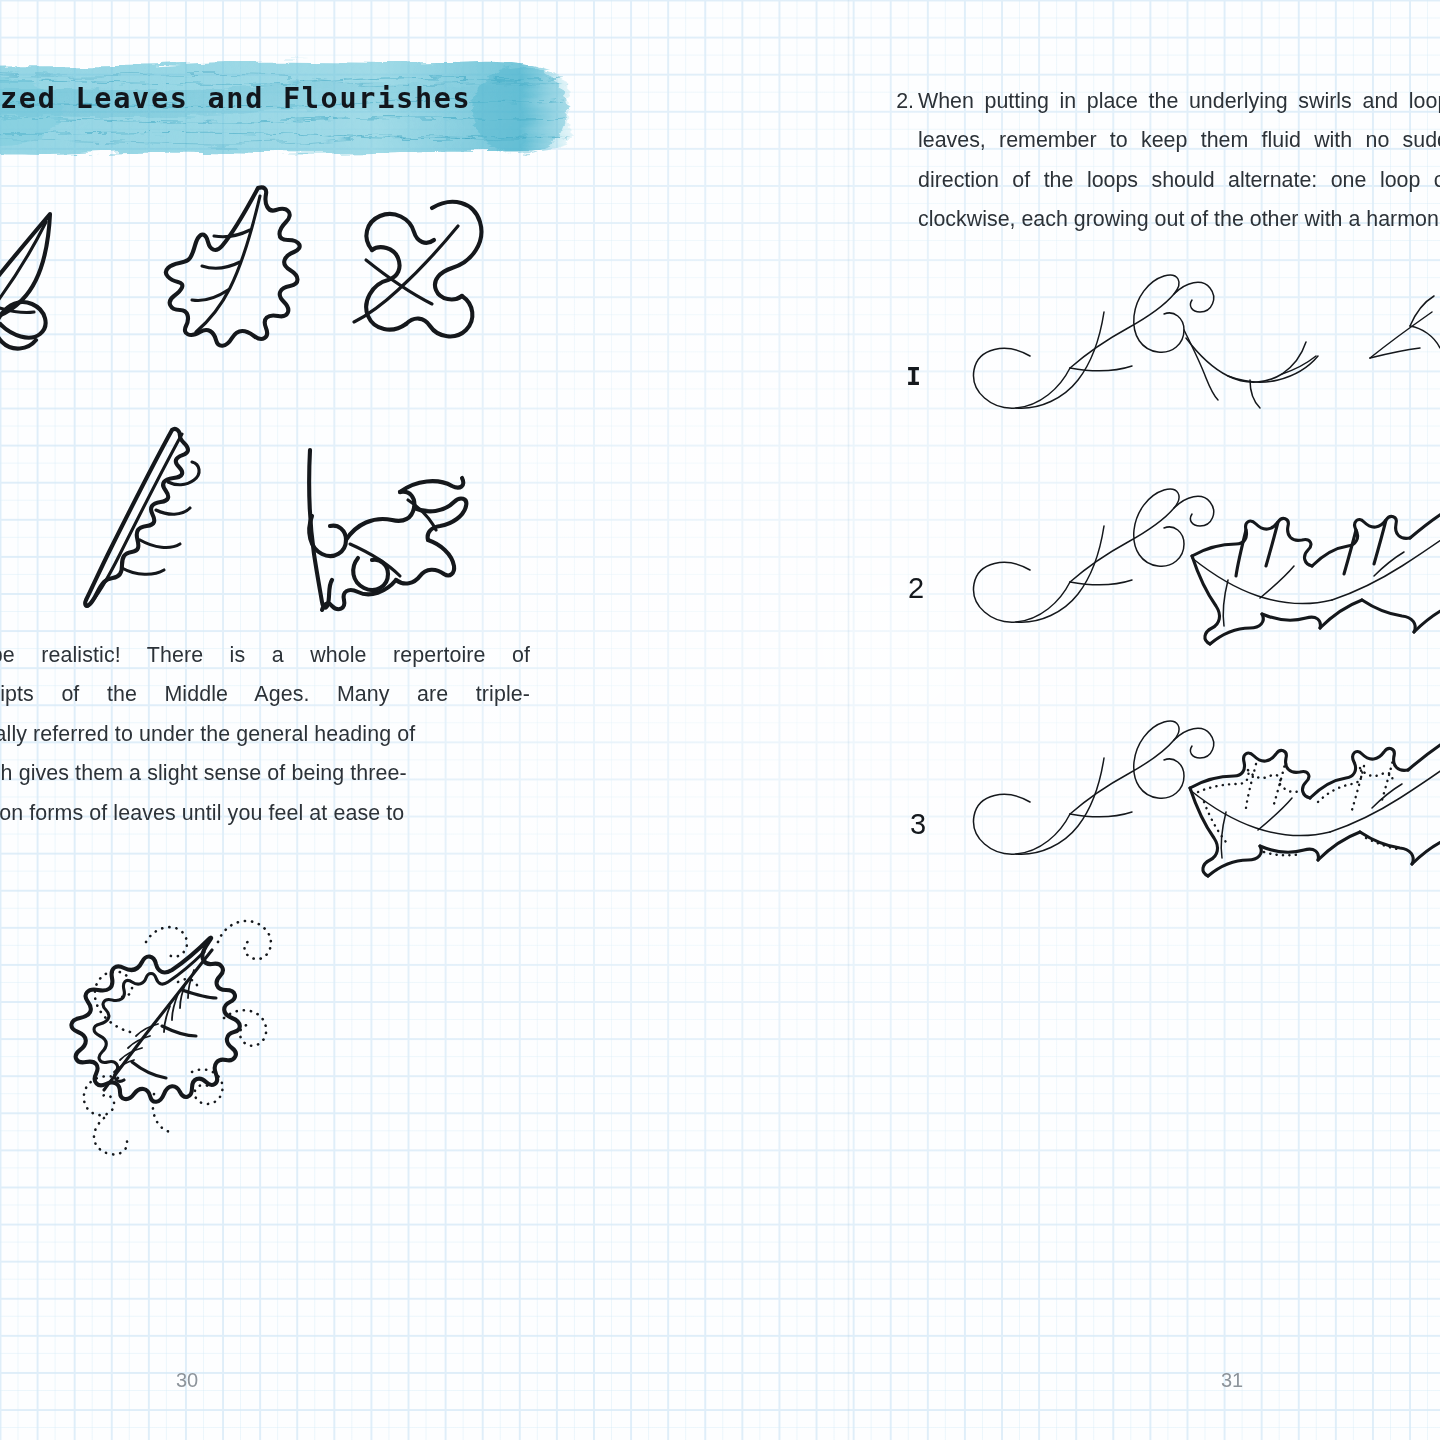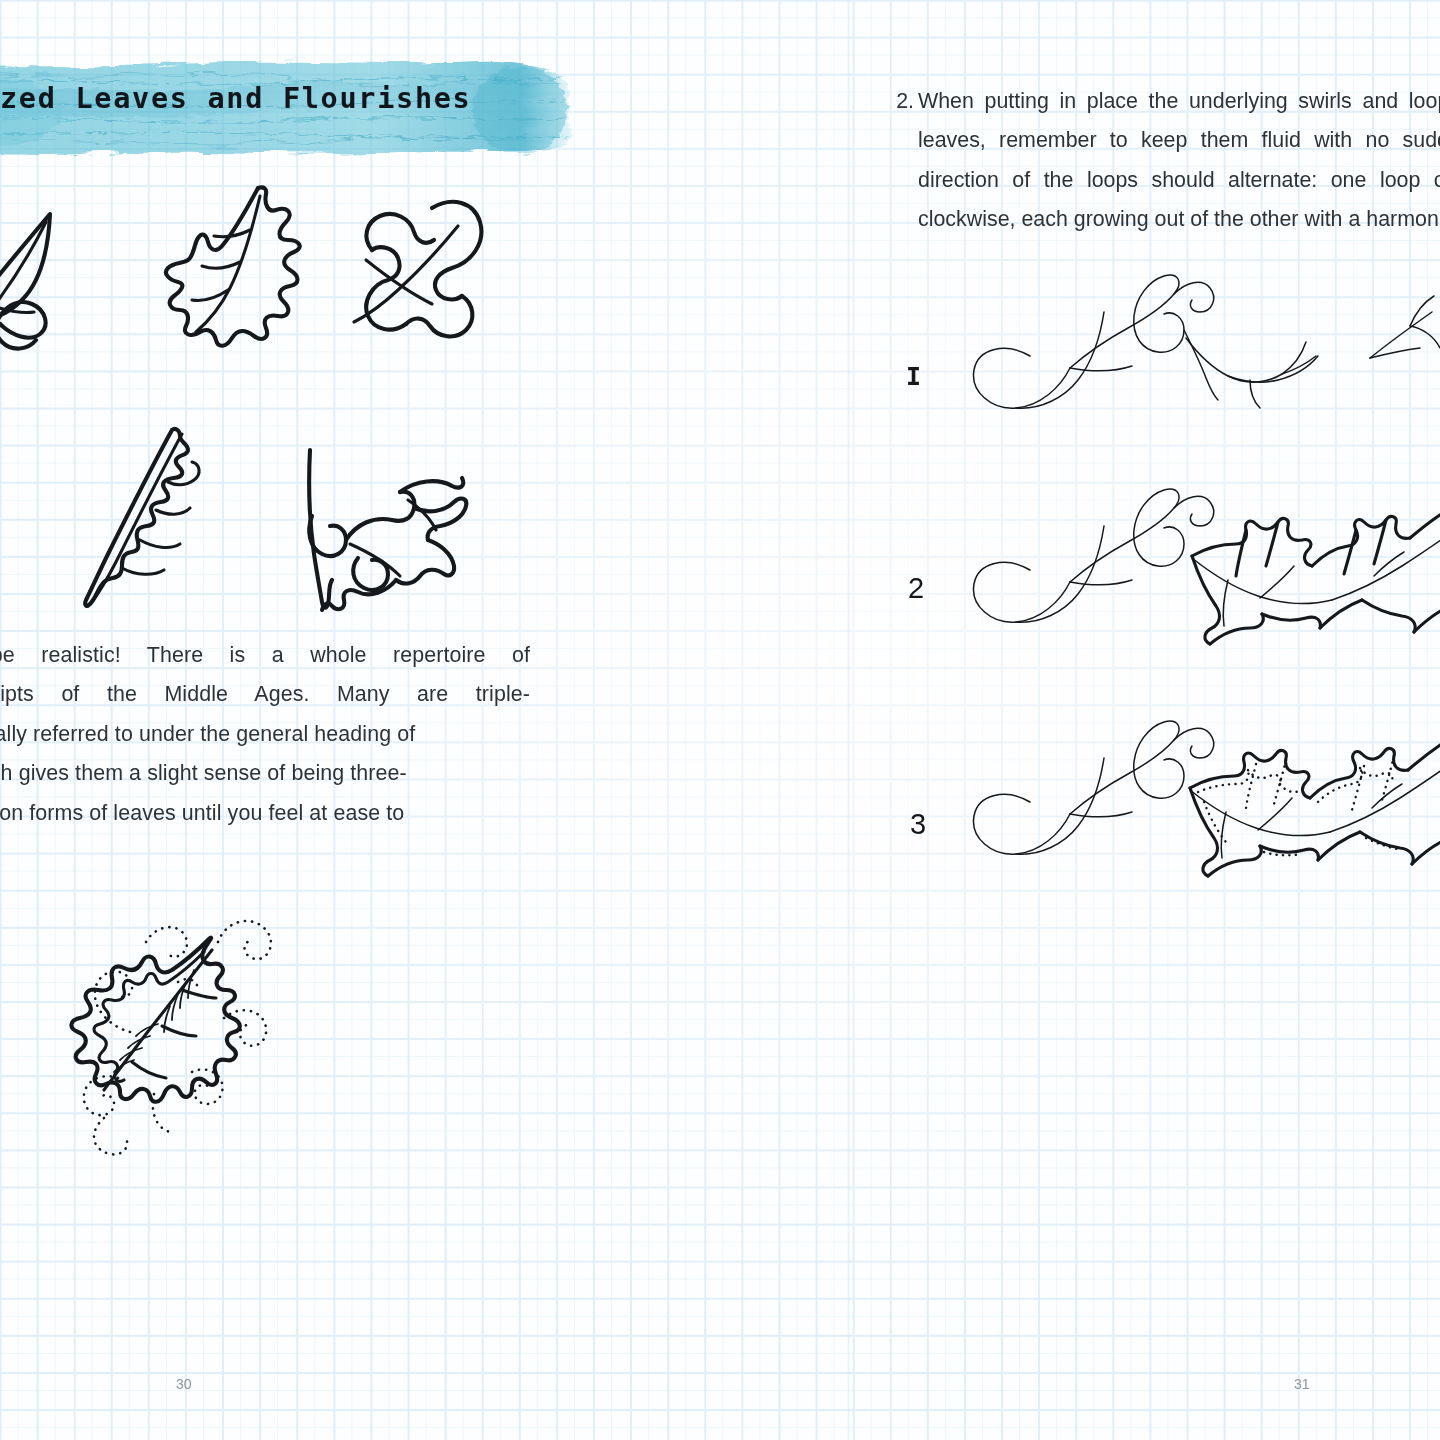--- a/index.html
+++ b/index.html
@@ -138,25 +138,25 @@
   }
 
   .flourish { position: absolute; }
   .flourish svg { display: block; overflow: visible; }
 
   
   .folio {
     position: absolute;
     bottom: 48px;
     font-family: "Liberation Sans", sans-serif;
-    font-size: 14px;
+    font-size: 20px;
     color: #8d949b;
   }
   #folio-left  { left: 176px; }
-  #folio-right { left: 1294px; }
+  #folio-right { left: 1221px; }
 
   .ink { fill: none; stroke: #15181c; stroke-linecap: round; stroke-linejoin: round; }
   .ink-thick { stroke-width: 4.1px; }
   .ink-med   { stroke-width: 3.1px; }
   .ink-thin  { stroke-width: 1.8px; }
   .ink-hair  { stroke-width: 1.5px; }
   .ink-dot   { stroke-width: 2.6px; stroke-dasharray: 0.2 7; }
   .ink-dot-s { stroke-width: 2.4px; stroke-dasharray: 0.2 6.2; }
 </style>
 </head>

